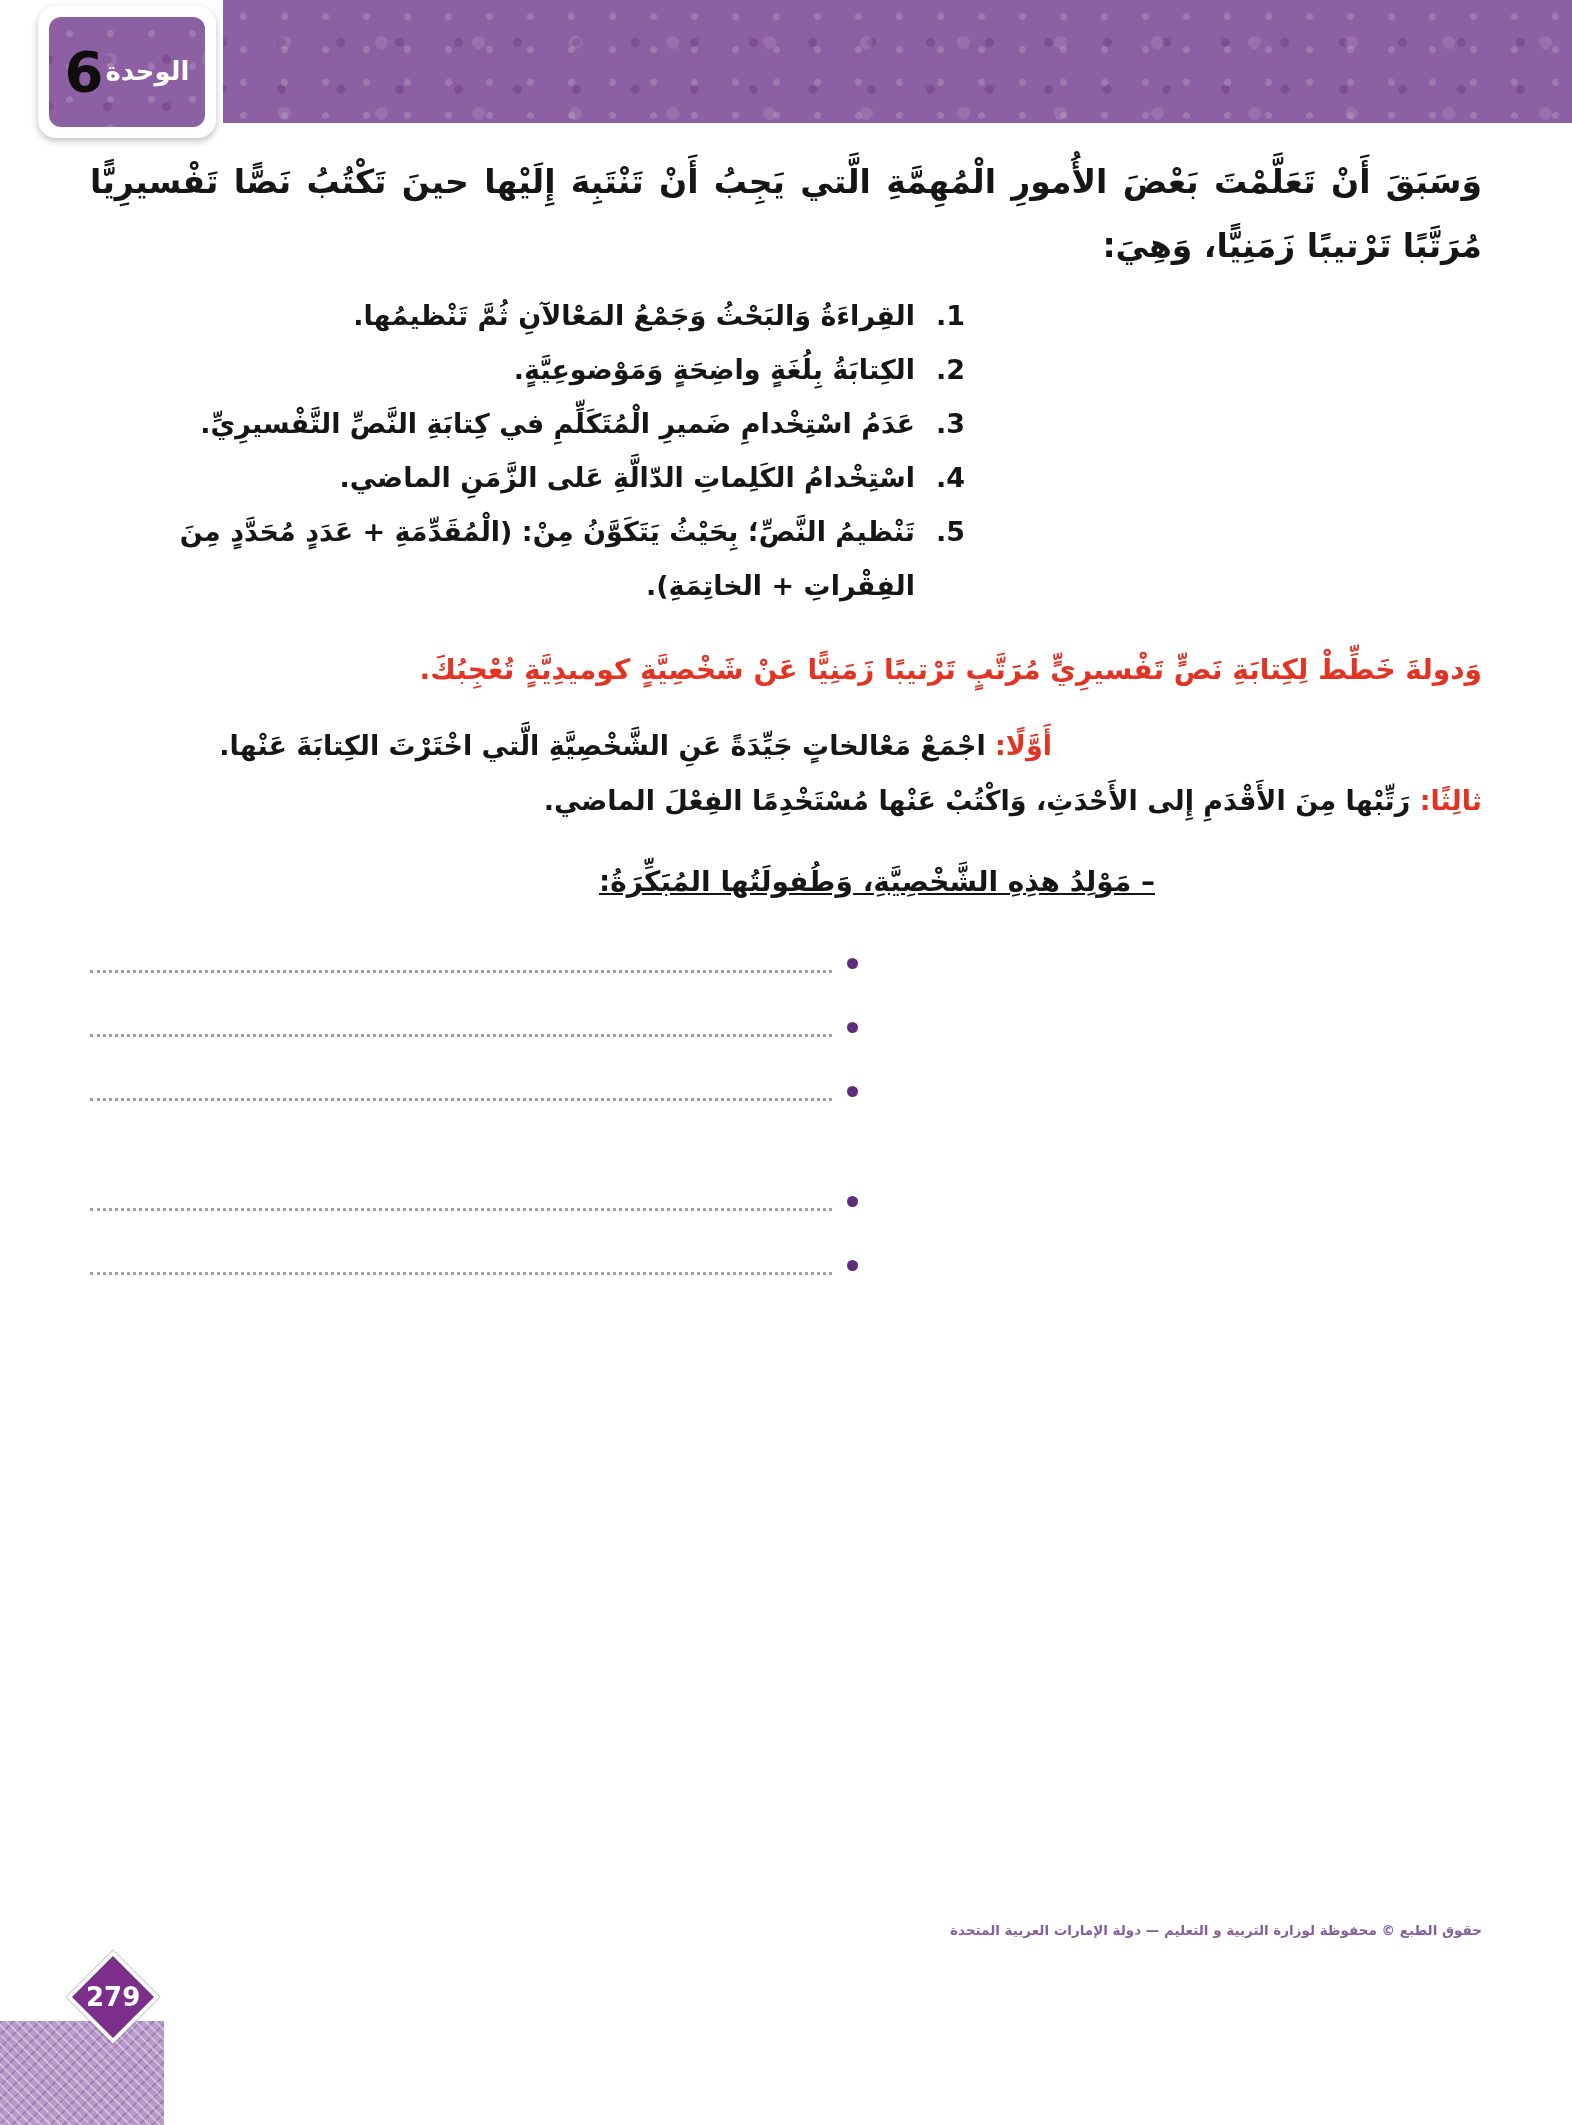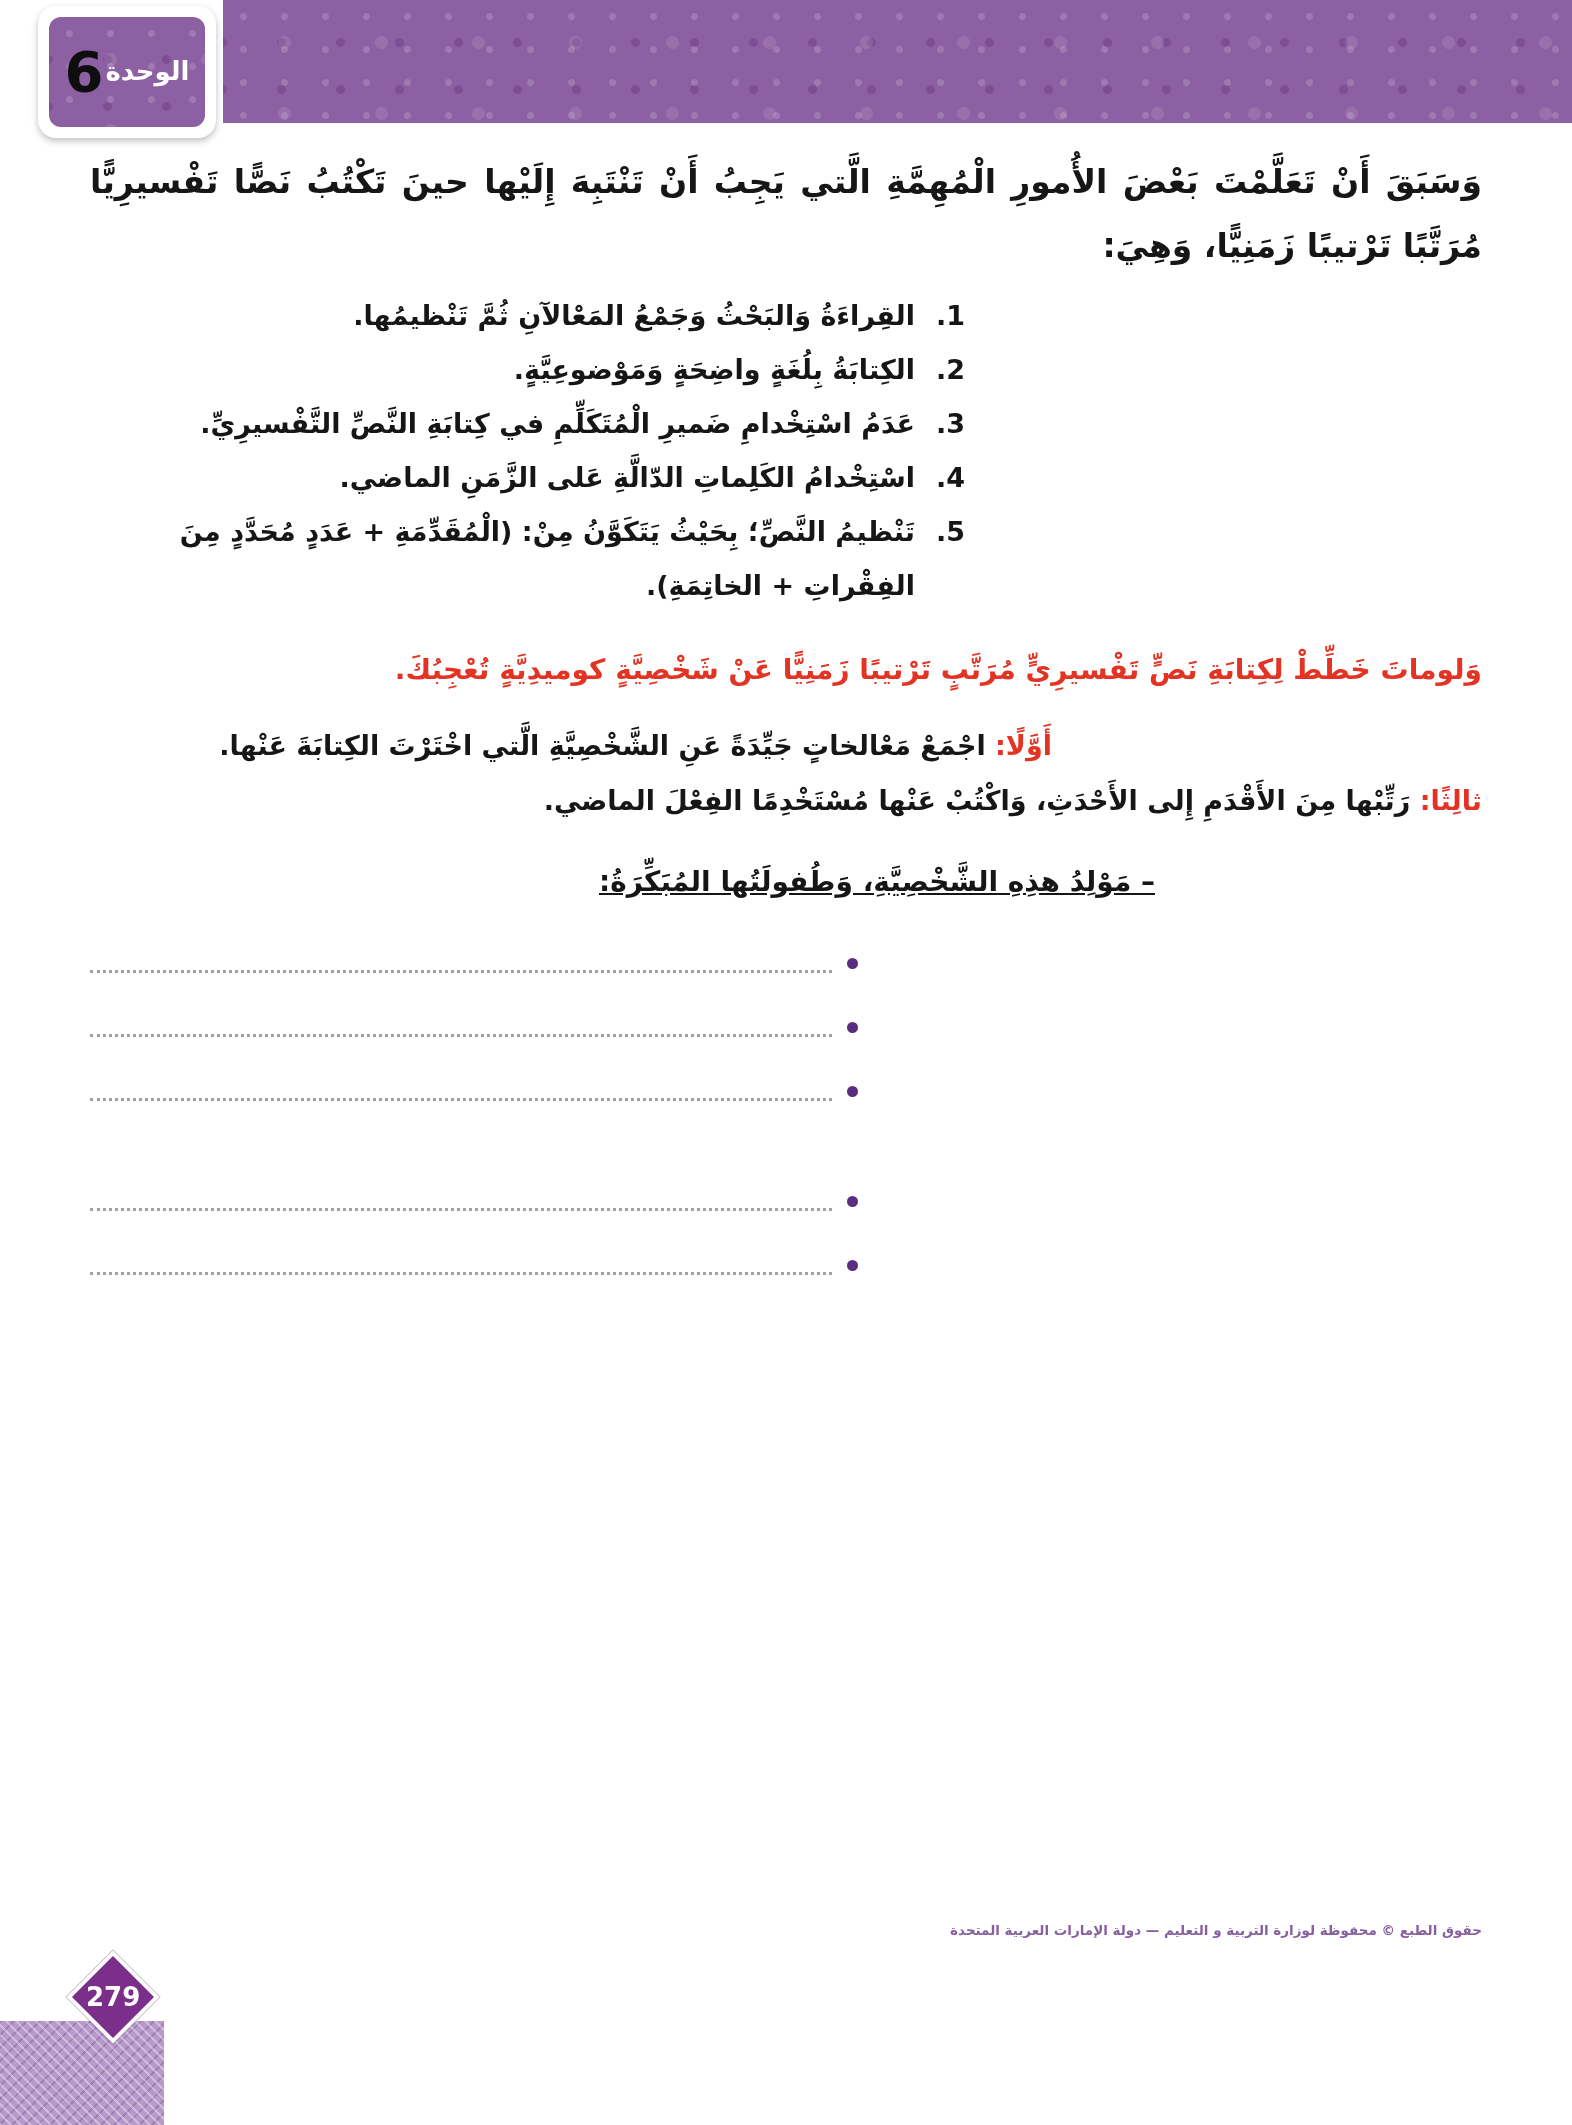--- a/index.html
+++ b/index.html
@@ -104,21 +104,21 @@
       <li>
         <span class="rule-num">4.</span>
         <span class="rule-text">اسْتِخْدامُ الكَلِماتِ الدّالَّةِ عَلى الزَّمَنِ الماضي.</span>
       </li>
       <li>
         <span class="rule-num">5.</span>
         <span class="rule-text">تَنْظيمُ النَّصِّ؛ بِحَيْثُ يَتَكَوَّنُ مِنْ: (الْمُقَدِّمَةِ + عَدَدٍ مُحَدَّدٍ مِنَ الفِقْراتِ + الخاتِمَةِ).</span>
       </li>
     </ol>
 
-    <p class="task">وَلوماتَ خَطِّطْ لِكِتابَةِ نَصٍّ تَفْسيرِيٍّ مُرَتَّبٍ تَرْتيبًا زَمَنِيًّا عَنْ شَخْصِيَّةٍ كوميدِيَّةٍ تُعْجِبُكَ.</p>
+    <p class="task">وَدولةَ خَطِّطْ لِكِتابَةِ نَصٍّ تَفْسيرِيٍّ مُرَتَّبٍ تَرْتيبًا زَمَنِيًّا عَنْ شَخْصِيَّةٍ كوميدِيَّةٍ تُعْجِبُكَ.</p>
 
     <div class="steps">
       <p class="step-first">
         <span class="step-label">أَوَّلًا:</span>
         <span class="step-text">اجْمَعْ مَعْالخاتٍ جَيِّدَةً عَنِ الشَّخْصِيَّةِ الَّتي اخْتَرْتَ الكِتابَةَ عَنْها.</span>
       </p>
       <p>
         <span class="step-label">ثالِثًا:</span>
         <span class="step-text">رَتِّبْها مِنَ الأَقْدَمِ إِلى الأَحْدَثِ، وَاكْتُبْ عَنْها مُسْتَخْدِمًا الفِعْلَ الماضي.</span>
       </p>

